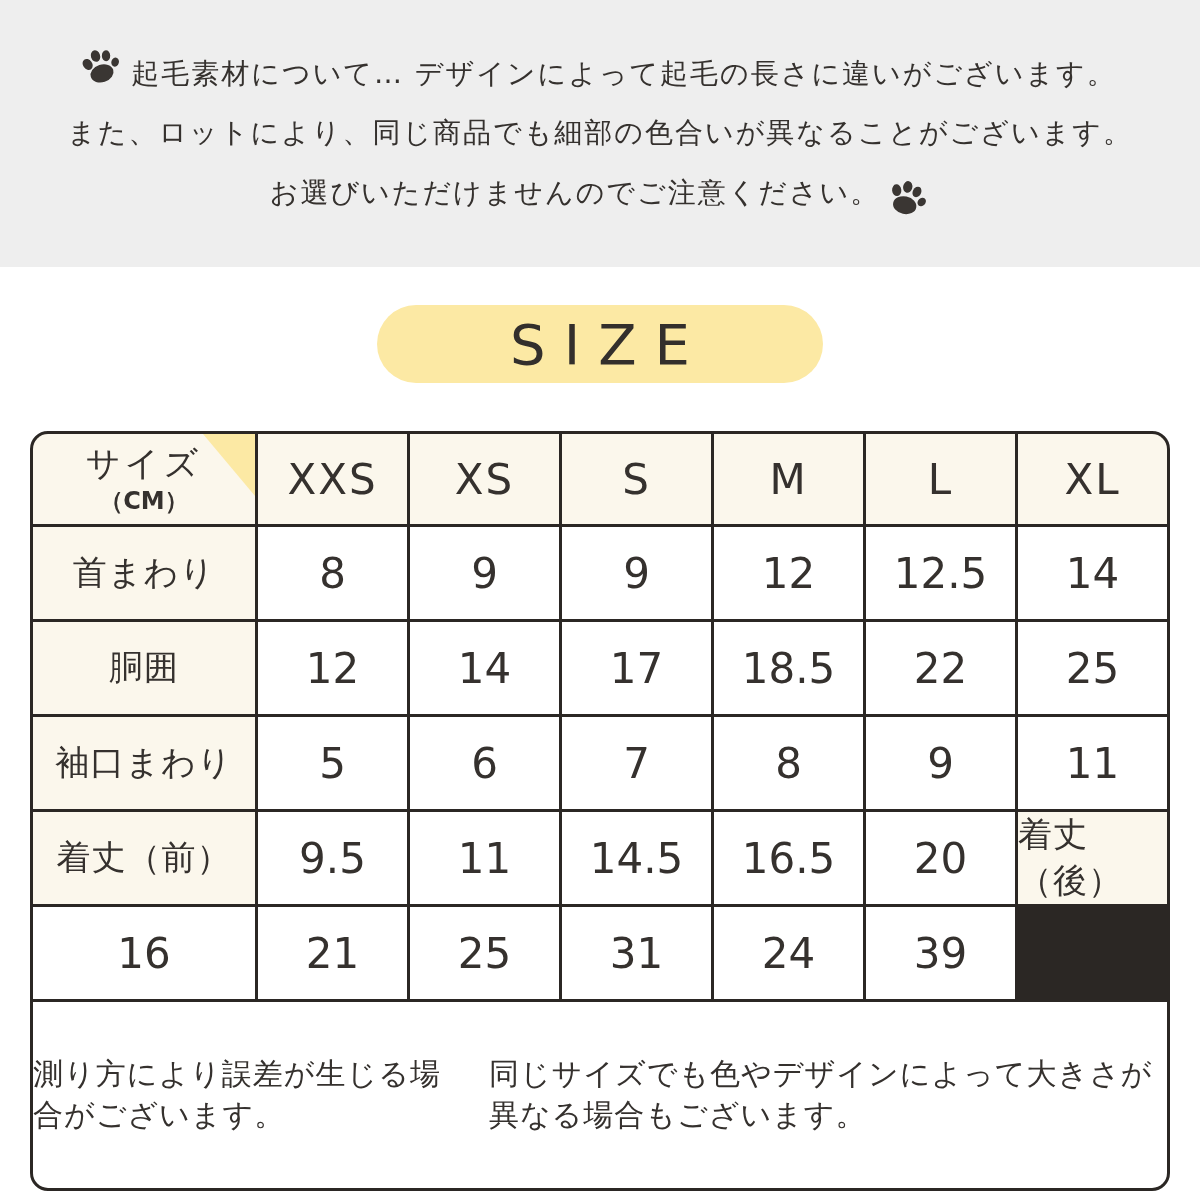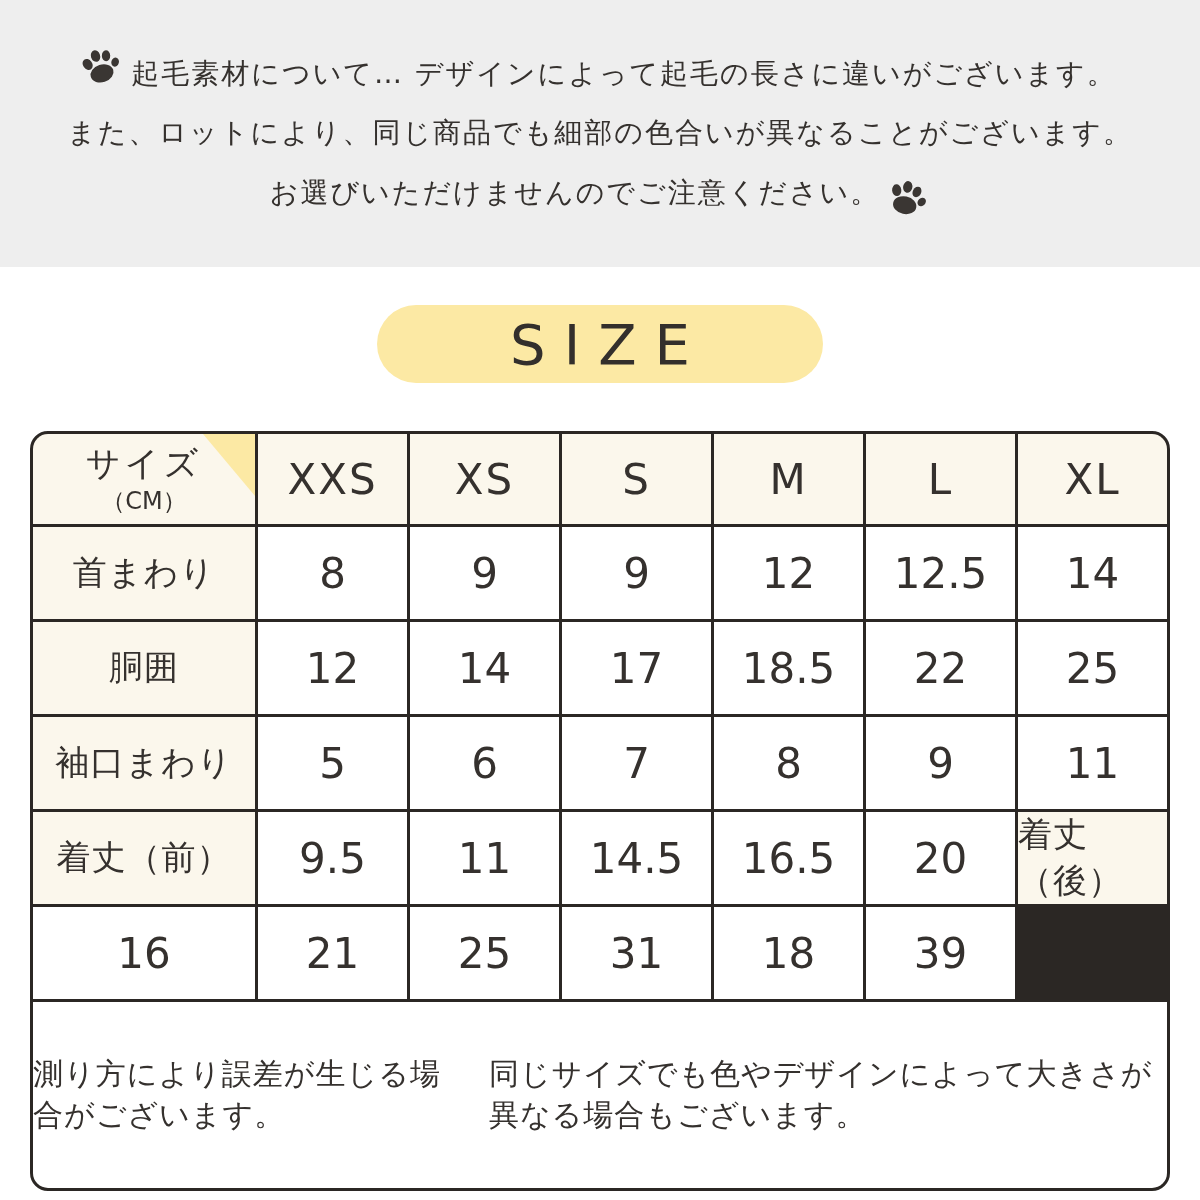--- a/index.html
+++ b/index.html
@@ -59,21 +59,21 @@
   .cell {
     background: #ffffff;
     display: flex; align-items: center; justify-content: center;
   }
   .head  { background: #fbf7ec; font-size: 42px; letter-spacing: 2px; }
   .label { background: #fbf7ec; font-size: 34px; letter-spacing: 1px; }
   .val   { font-size: 42px; }
 
   .corner { background: #fbf7ec; position: relative; flex-direction: column; }
   .corner-title { font-size: 34px; letter-spacing: 4px; z-index: 1; }
-  .corner-unit  { font-size: 24px; margin-top: -2px; z-index: 1; }
+  .corner-unit  { font-size: 24px; margin-top: -2px; z-index: 1; font-weight: bold; }
   .wedge {
     position: absolute; top: 0; right: 0;
     width: 52px; height: 62px;
     background: #fce9a4;
     clip-path: polygon(0 0, 100% 0, 100% 100%);
   }
 
   .note-cell {
     grid-column: 1 / -1;
     gap: 26px;
@@ -161,21 +161,21 @@
     <div class="cell val">11</div>
     <div class="cell val">14.5</div>
     <div class="cell val">16.5</div>
     <div class="cell val">20</div>
 
     <div class="cell label">着丈（後）</div>
     <div class="cell val">16</div>
     <div class="cell val">21</div>
     <div class="cell val">25</div>
     <div class="cell val">31</div>
-    <div class="cell val">18</div>
+    <div class="cell val">24</div>
     <div class="cell val">39</div>
 
     <div class="cell note-cell">
       <span>測り方により誤差が生じる場合がございます。</span>
       <span>同じサイズでも色やデザインによって大きさが異なる場合もございます。</span>
     </div>
 
   </div>
 </div>
 

